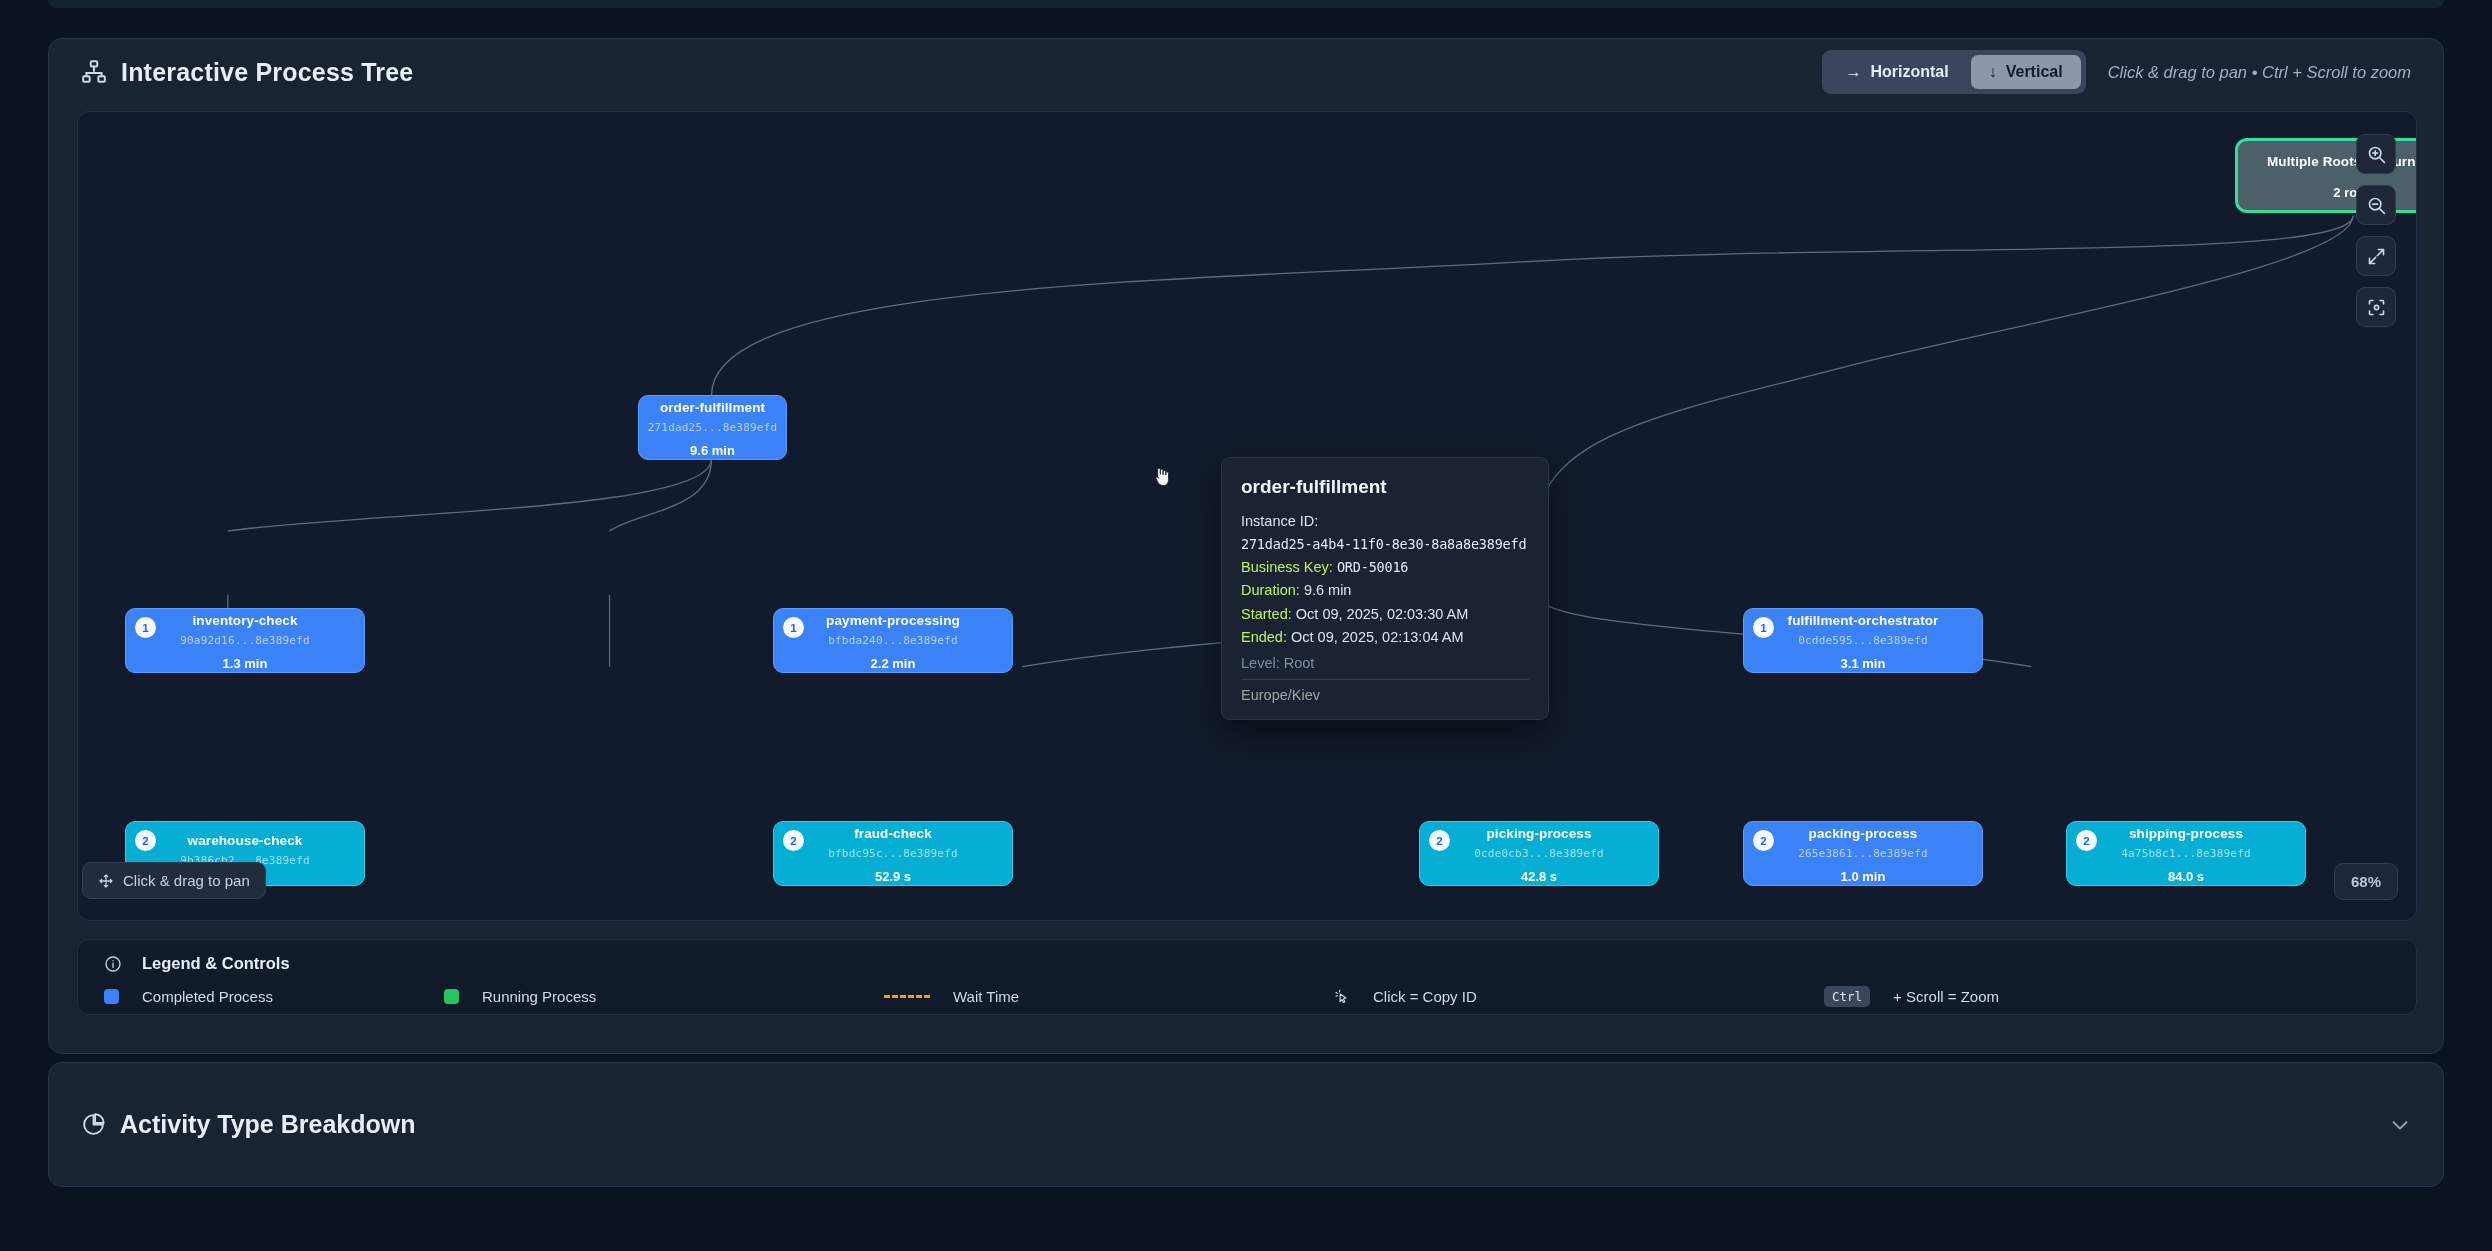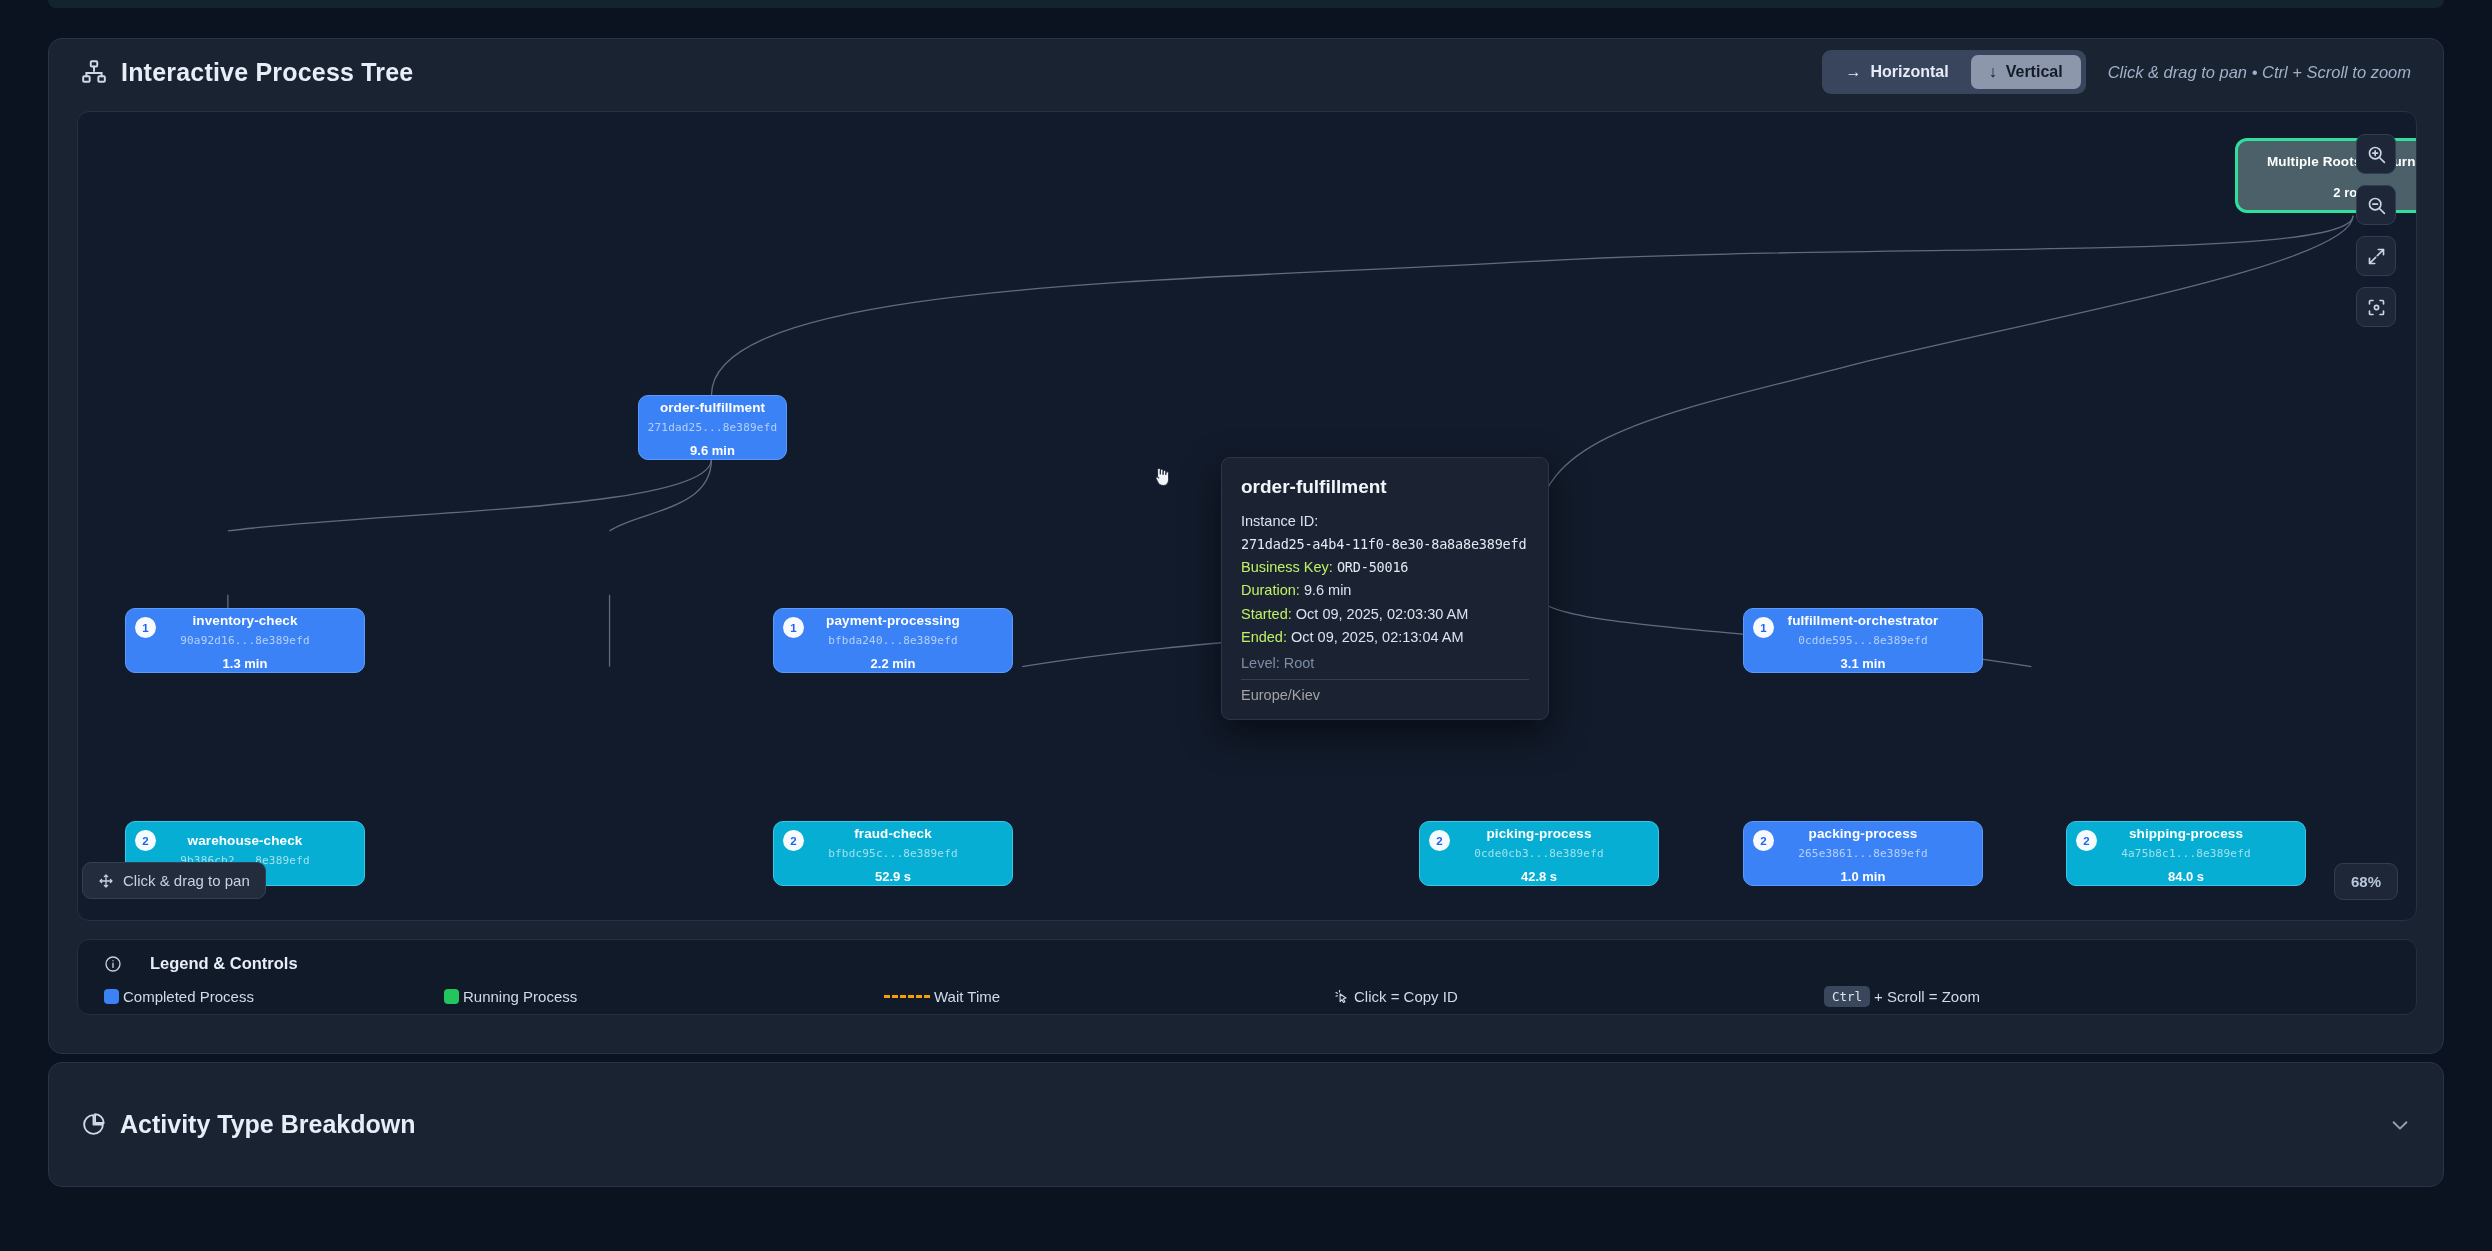--- a/index.html
+++ b/index.html
@@ -134,26 +134,26 @@
   
   .cursor { position: absolute; left: 1104px; top: 425px; z-index: 60; width: 22px; height: 26px;}
 
   
   .legend {
     position: absolute; left: 28px; top: 900px; width: 2340px; height: 76px;
     background: #111a29; border: 1px solid #232f45; border-radius: 12px;
     padding: 14px 26px;
   }
   .legend-title {
-    display: flex; align-items: center; gap: 28px;
+    display: flex; align-items: center; gap: 20px;
     font-size: 16.5px; font-weight: 700; color: #e8eef7;
   }
   .legend-title svg { width: 18px; height: 18px; display:block; color:#c3cfe0; }
   .legend-items { display: flex; align-items: center; margin-top: 13px; }
-  .li { display: flex; align-items: center; gap: 4px; font-size: 15px; color: #cfdaea; }
+  .li { display: flex; align-items: center; gap: 23px; font-size: 15px; color: #cfdaea; }
   .sw { width: 15px; height: 15px; border-radius: 4px; }
   .dash { width: 46px; height: 0; border-top: 3px dashed #f59e0b; }
   .li svg { width: 16px; height: 16px; display: block; color: #cfdaea; }
   .kbd {
     background: #3a465c; color: #dde5f0; border-radius: 5px;
     padding: 3px 8px; font-family: "DejaVu Sans Mono", monospace; font-size: 12.5px;
   }
 
   
   .card2 {

